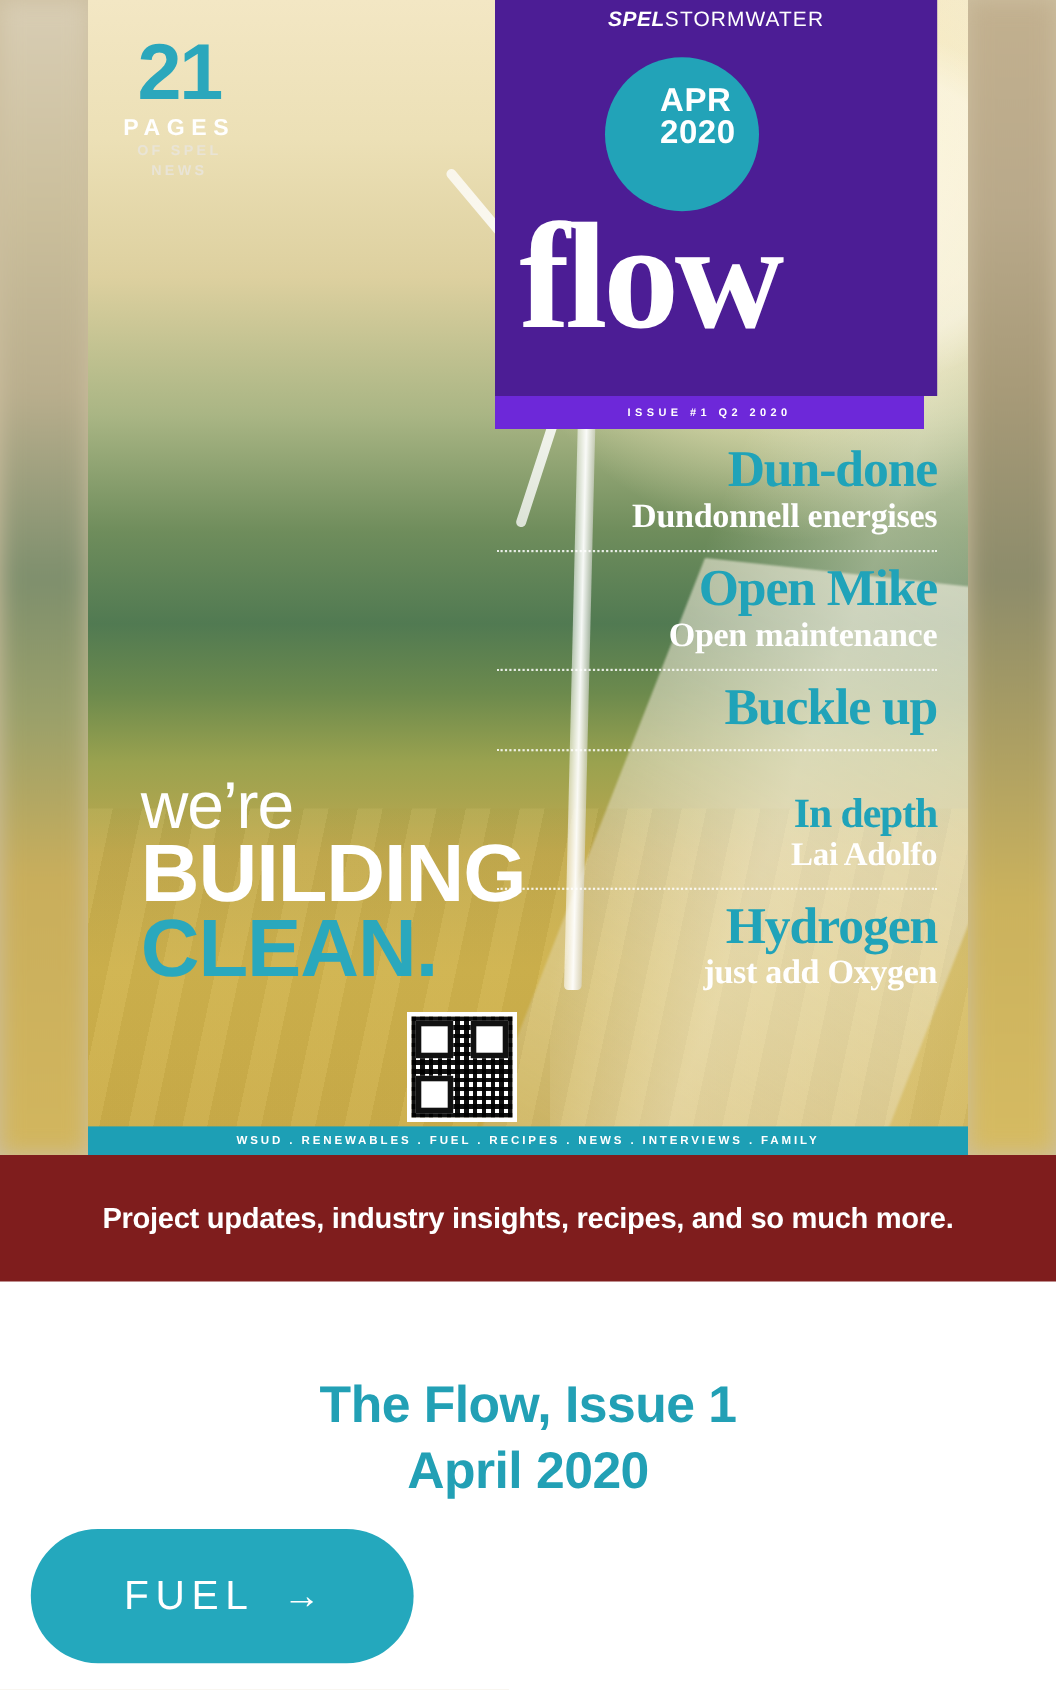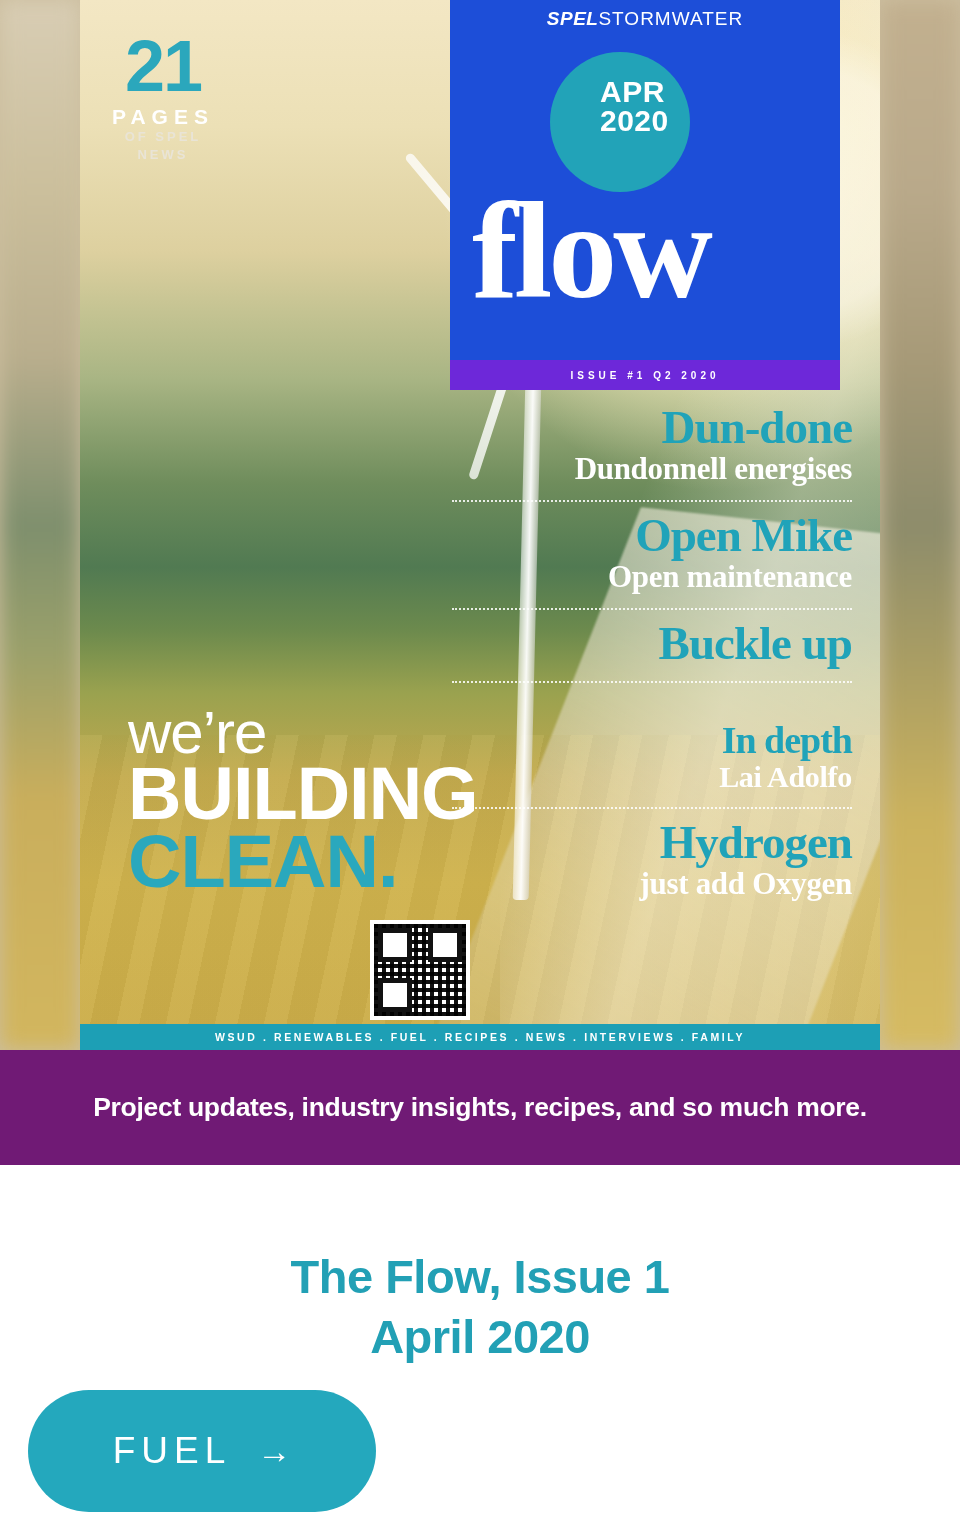--- a/index.html
+++ b/index.html
@@ -177,22 +177,23 @@
     line-height: 1.25;
   }
 
   
   .masthead {
     position: absolute;
     left: 370px;
     top: 0;
     width: 390px;
     height: 360px;
-    background: #1d4ed8;
+    background: #4c1d95;
     overflow: hidden;
+    padding-left: 12px;
   }
   .brand {
     position: absolute;
     top: 8px;
     left: 0;
     width: 100%;
     text-align: center;
     font-size: 19px;
     font-style: italic;
     font-weight: bold;
@@ -362,21 +363,21 @@
     font-weight: bold;
     display: flex;
     align-items: center;
     justify-content: center;
   }
 
   
   .banner {
     width: 960px;
     height: 115px;
-    background: #701a75;
+    background: #7f1d1d;
     display: flex;
     align-items: center;
     justify-content: center;
     box-sizing: border-box;
   }
   .banner-text {
     color: #ffffff;
     font-size: 26.5px;
     font-weight: bold;
     letter-spacing: -0.3px;

